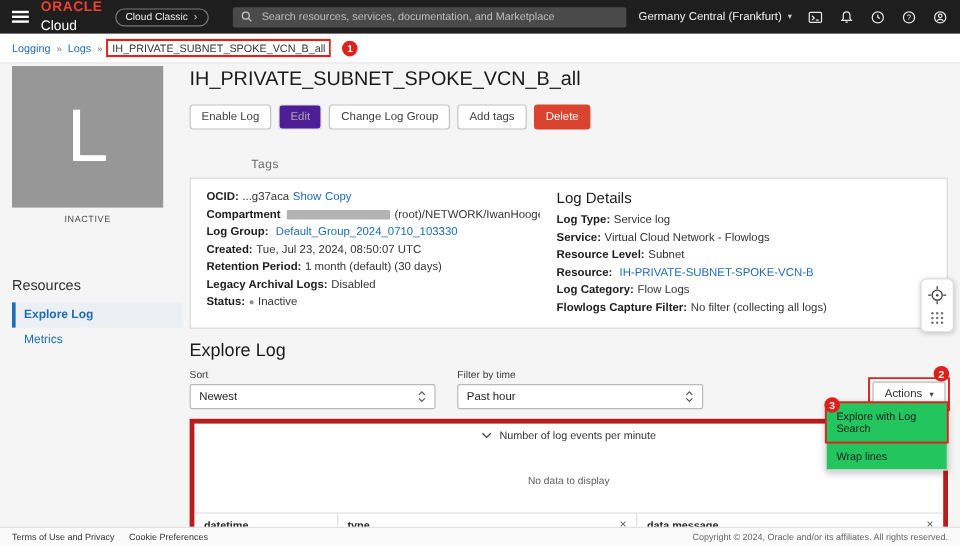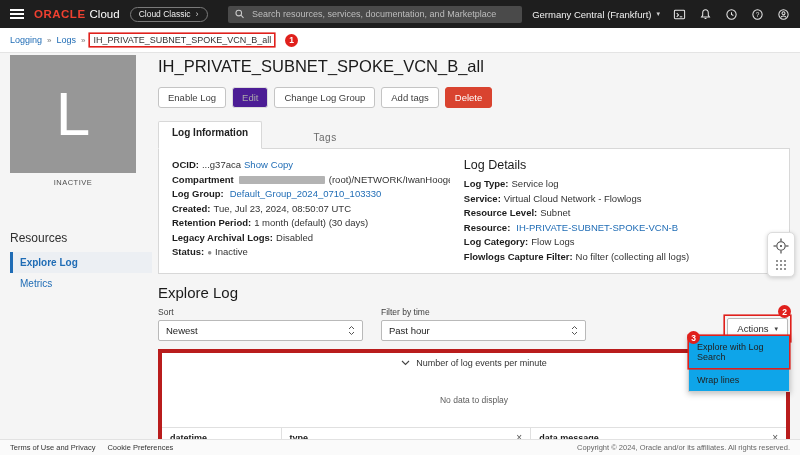--- a/index.html
+++ b/index.html
@@ -5,21 +5,21 @@
   * { box-sizing: border-box; }
   body { margin:0; background:#e8e8e8; }
   #app { width:800px; height:455px; position:relative; background:#f5f5f5;
          font-family:"Liberation Sans", sans-serif; color:#222; overflow:hidden; }
 
   
   .topbar { position:absolute; top:0; left:0; right:0; height:28px; background:#1e1e1e;
             display:flex; align-items:center; padding:0 10px; gap:10px; z-index:10; }
   .hamburger { width:14px; display:flex; flex-direction:column; gap:2.5px; cursor:pointer; }
   .hamburger i { display:block; width:14px; height:1.5px; background:#fff; }
-  .brand { display:flex; gap:4px; align-items:baseline; white-space:nowrap; }
+  .brand { display:flex; gap:4px; align-items:baseline; white-space:nowrap;flex-direction:column; }
   .brand .o { color:#ef4030; font-weight:bold; font-size:11.5px; letter-spacing:.5px; }
   .brand .c { color:#fff; font-size:11.5px; }
   .pill { border:1px solid #7a7a7a; border-radius:9px; color:#eee; font-size:8.5px;
           padding:1.5px 8px; display:flex; gap:5px; align-items:center; cursor:pointer; white-space:nowrap; }
   .pill .chev { color:#ccc; font-size:9px; }
   .searchbar { margin-left:10px; width:356px; height:17px; background:#4a4a4a; border-radius:2px;
                display:flex; align-items:center; padding:0 7px; gap:6px; }
   .searchbar input { background:transparent; border:none; outline:none; color:#ddd;
                      font-size:9px; width:100%; font-family:inherit; }
   .searchbar input::placeholder { color:#bdbdbd; }
@@ -108,21 +108,21 @@
 
   
   .float-widget { position:absolute; right:5px; top:232px; width:28px; background:#fff;
                   border:1px solid #dcdcdc; border-radius:5px; box-shadow:0 1px 4px rgba(0,0,0,.18);
                   display:flex; flex-direction:column; align-items:center; padding:5px 0; gap:5px; z-index:40; }
   .dots { display:grid; grid-template-columns:repeat(3,4px); cursor:grab; }
   .dots i { width:2px; height:2px; border-radius:50%; background:#6e6e6e; margin:1px; }
 
   .dropdown { position:absolute; right:10px; top:335px; width:102px; background:#fff;
               border:1px solid #cfcfcf; box-shadow:0 2px 6px rgba(0,0,0,.25); z-index:50; }
-  .menu-item { font-size:9px; padding:6px 8px; color:#222; cursor:pointer; background:#0ea5e9; }
+  .menu-item { font-size:9px; padding:6px 8px; color:#222; cursor:pointer; background:#22c55e; }
   .menu-item + .menu-item { border-top:1px solid #eee; }
   .menu-item.hl { box-shadow:0 0 0 1.6px #e0201c; position:relative; z-index:2; }
 
   .footer { position:absolute; bottom:0; left:0; right:0; height:16px; background:#fafafa;
             border-top:1px solid #e2e2e2; display:flex; align-items:center; padding:0 10px;
             font-size:7.5px; color:#444; gap:12px; z-index:8; }
   .foot-link { color:#333; cursor:pointer; }
   .copyright { margin-left:auto; color:#666; }
 </style>
 </head>
@@ -206,21 +206,20 @@
     <div class="btn-row">
       <button class="btn">Enable Log</button>
       <button class="btn disabled">Edit</button>
       <button class="btn">Change Log Group</button>
       <button class="btn">Add tags</button>
       <button class="btn danger">Delete</button>
     </div>
 
     <div class="tab-card">
       <div class="tabs">
-        <div class="tab active">Log Information</div>
         <div class="tab inactive">Tags</div>
       </div>
       <div class="panel">
         <div class="col-left">
           <div class="info-row">
             <b>OCID:</b><span class="val">...g37aca</span><span class="ilink">Show</span><span class="ilink">Copy</span>
           </div>
           <div class="info-row">
             <b>Compartment</b><span class="redacted"></span><span class="val">(root)/NETWORK/IwanHoogendoorn</span>
           </div>

